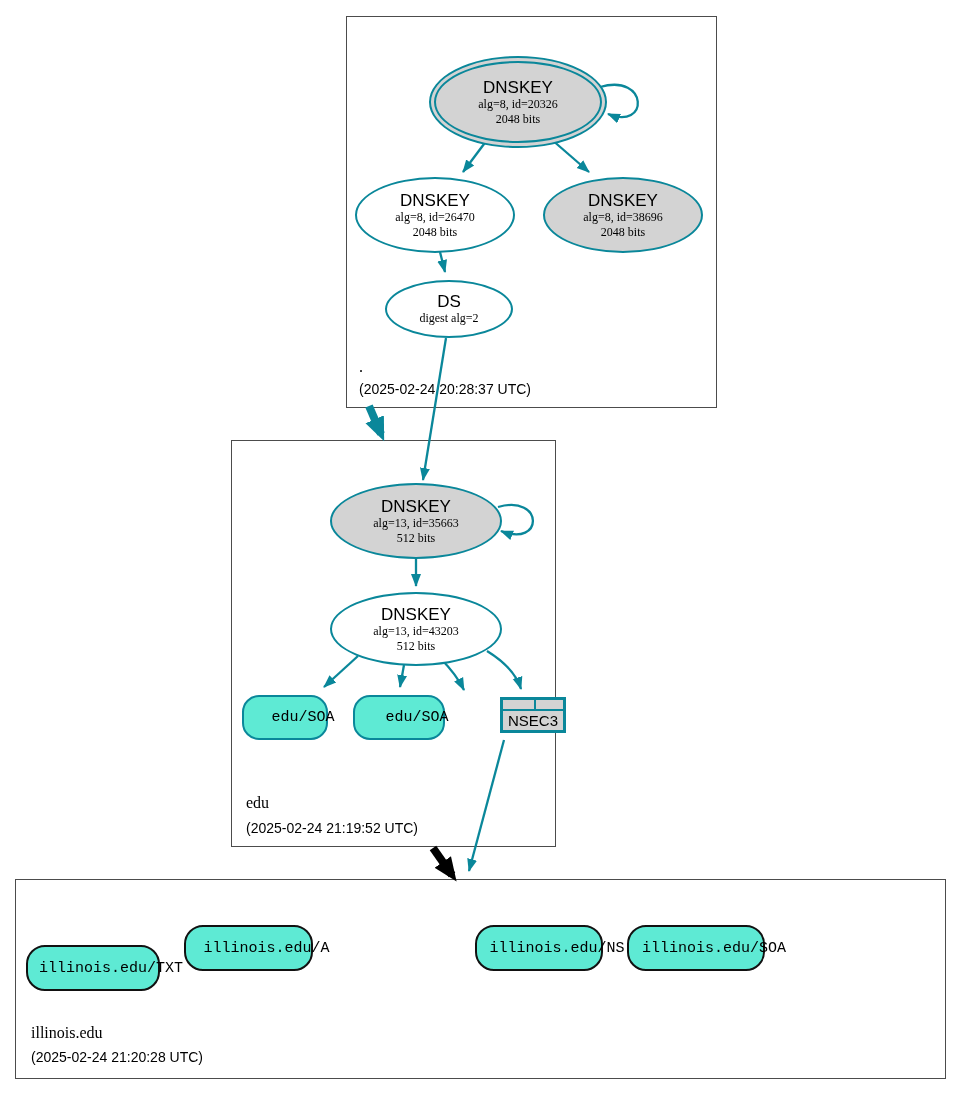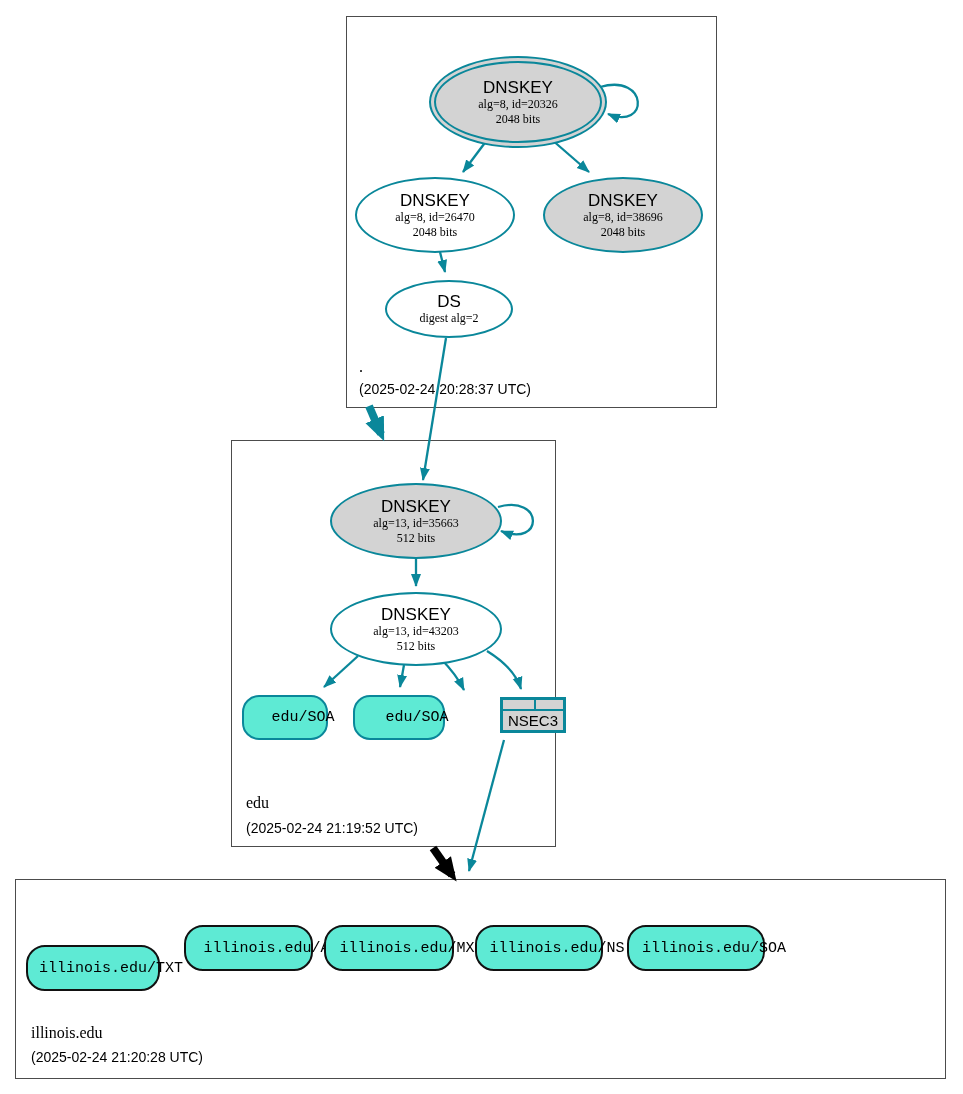--- a/index.html
+++ b/index.html
@@ -136,23 +136,20 @@
     </div>
     <div class="lbl">NSEC3</div>
   </div>
 
   <div class="node rr blackb" style="left:26px;top:925px;width:134px;height:46px;margin-top:20px;">
     <span>illinois.edu/TXT</span>
   </div>
   <div class="node rr blackb" style="left:184px;top:925px;width:129px;height:46px;">
     <span>illinois.edu/A</span>
   </div>
-  <div class="node rr blackb" style="left:324px;top:925px;width:130px;height:46px;">
-    <span>illinois.edu/MX</span>
-  </div>
   <div class="node rr blackb" style="left:627px;top:925px;width:138px;height:46px;">
     <span>illinois.edu/SOA</span>
   </div>
   <div class="node rr blackb" style="left:475px;top:925px;width:128px;height:46px;">
     <span>illinois.edu/NS</span>
   </div>
 
 </div>
 
 </body></html>

